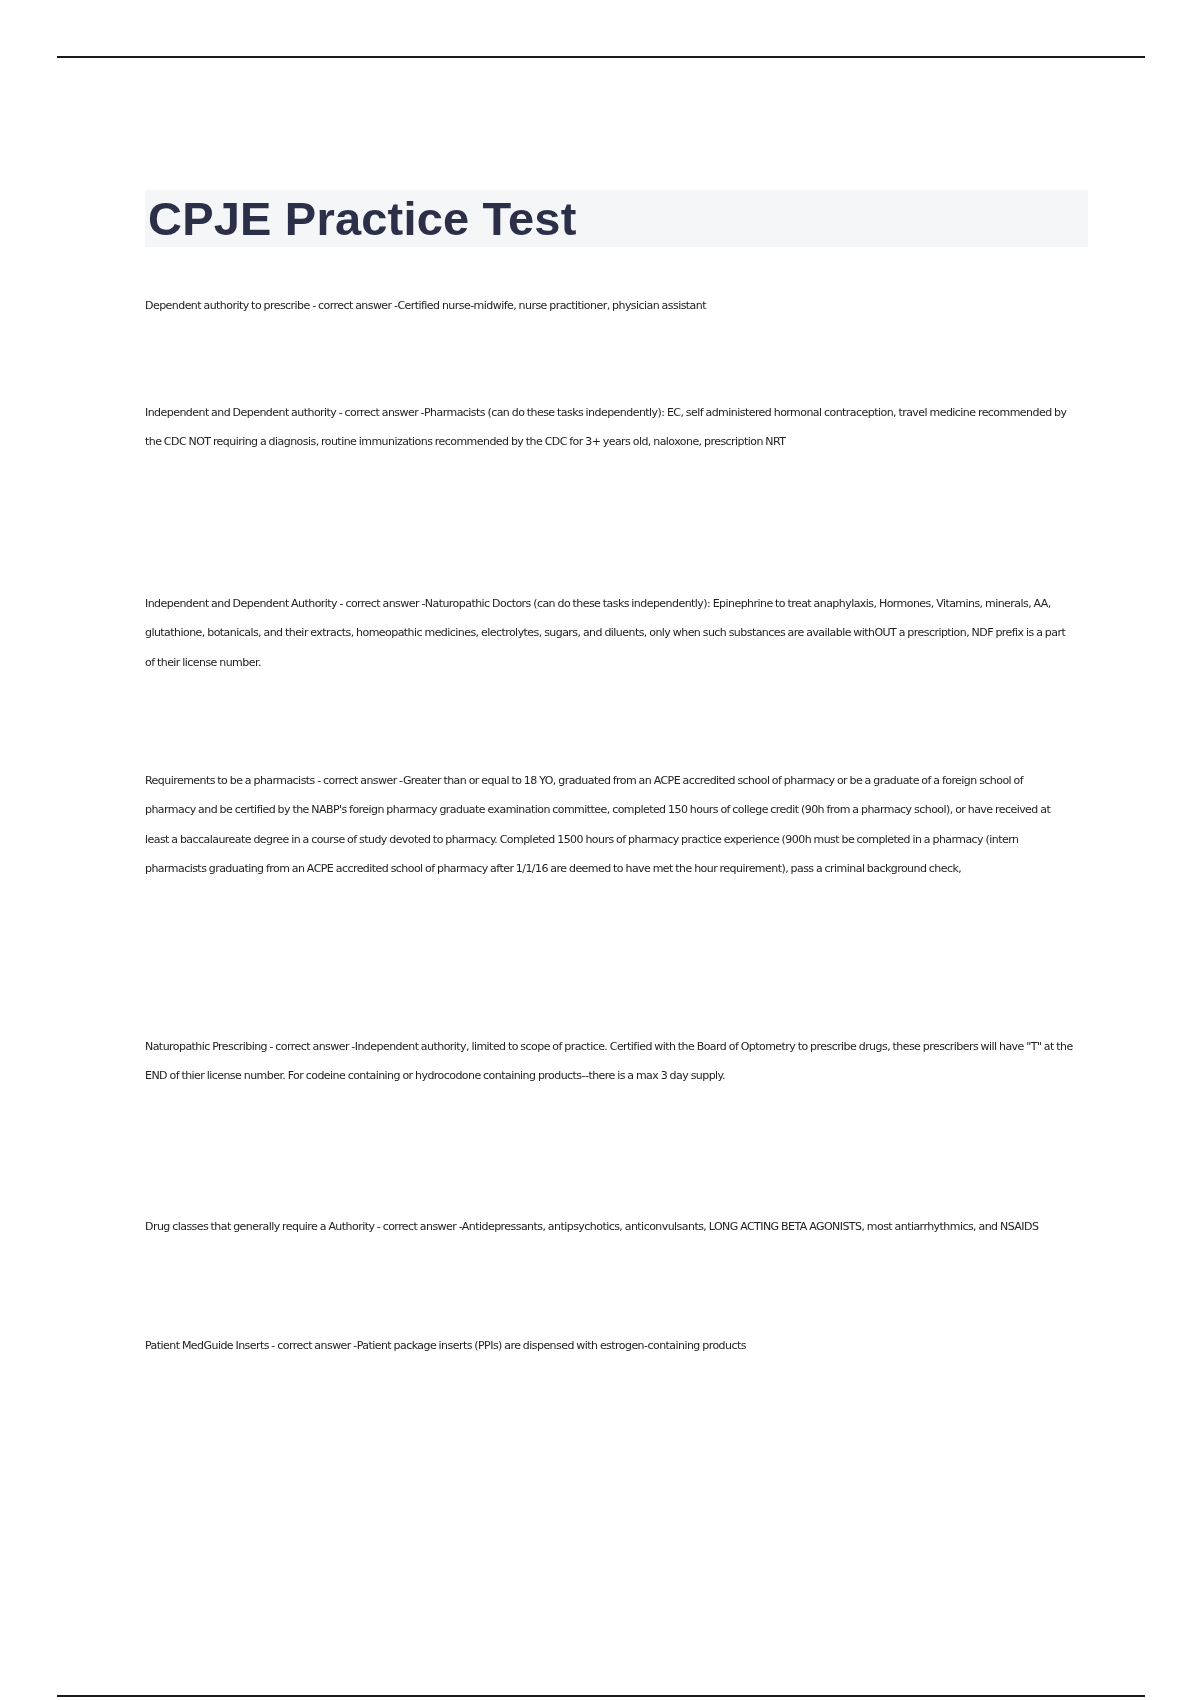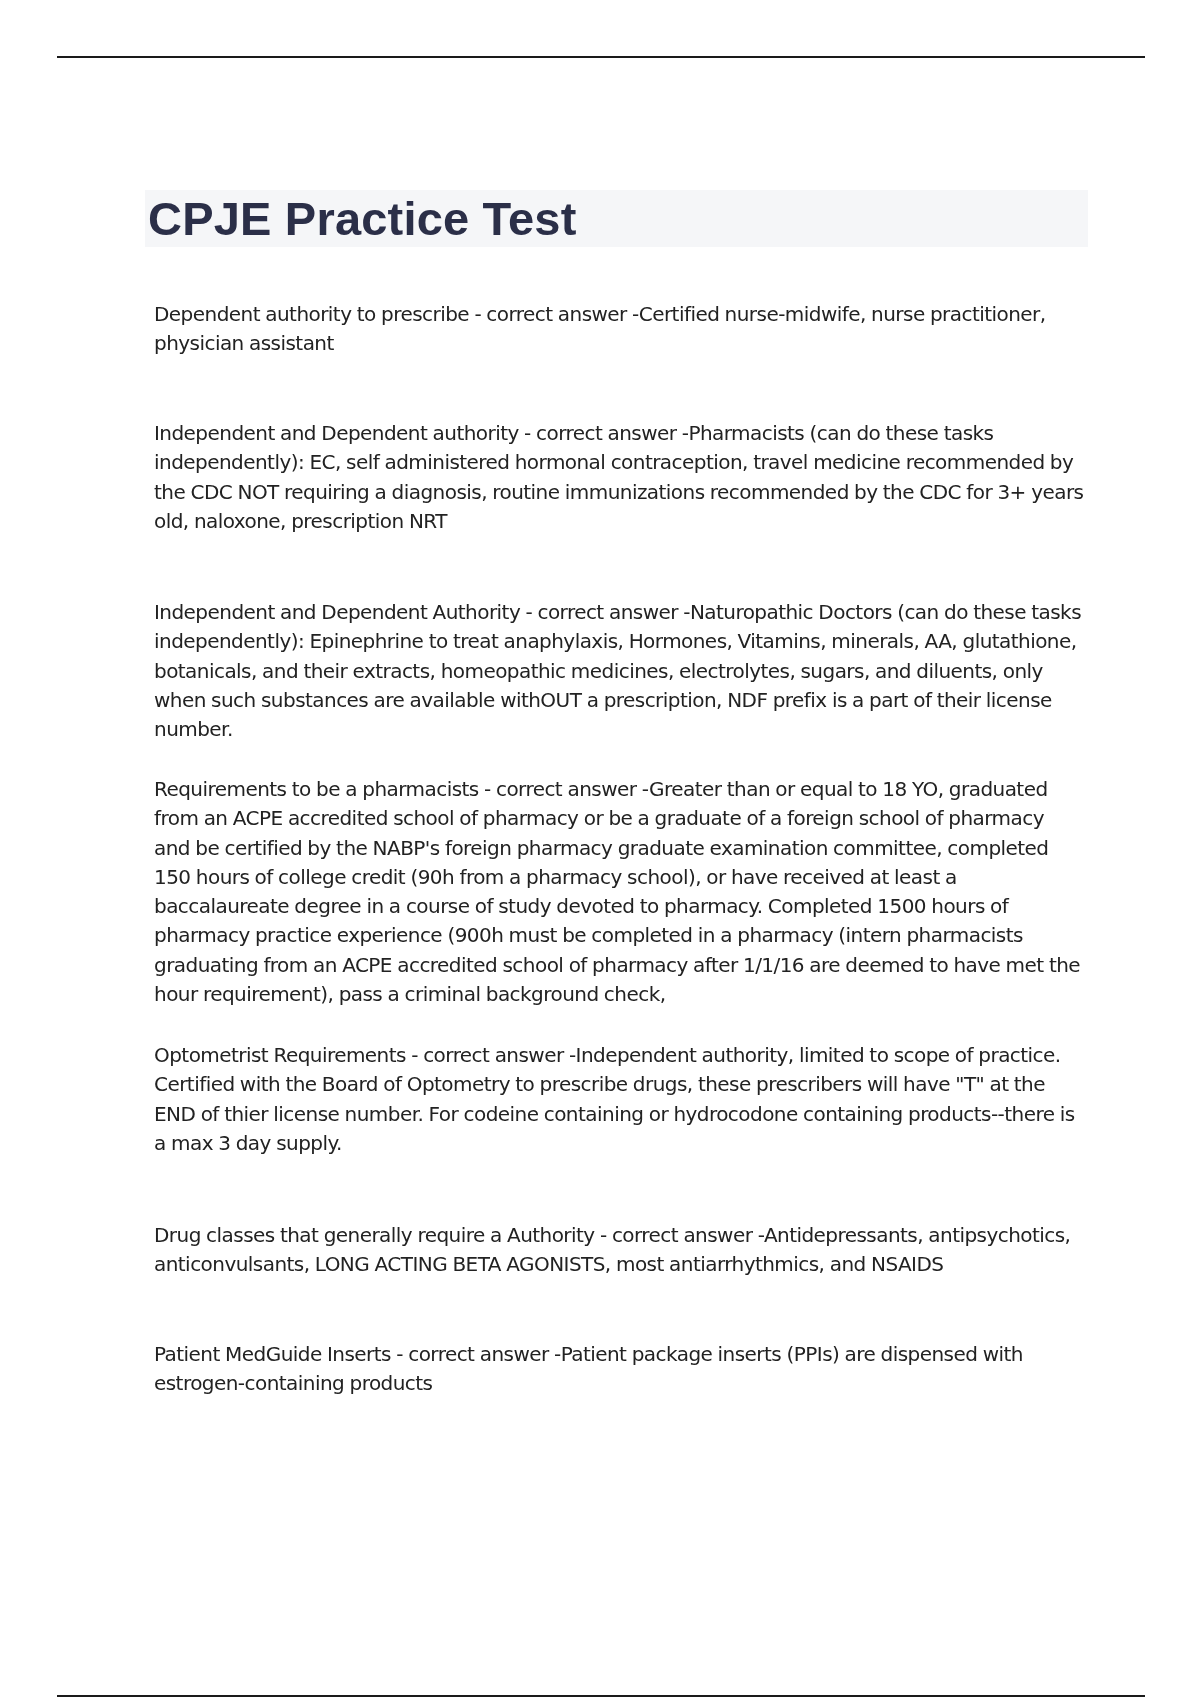--- a/index.html
+++ b/index.html
@@ -10,42 +10,42 @@
     .title-box {
       position: absolute; left: 145px; top: 190px; width: 943px; height: 57px;
       background: #f5f6f8;
     }
     .title {
       position: absolute; left: 3px; top: 3px; margin: 0;
       font-family: "Liberation Sans", sans-serif; font-weight: bold;
       font-size: 47px; line-height: 52px; color: #2b2f48; letter-spacing: 0.2px;
     }
     .qa {
-      position: absolute; left: 145px; width: 930px; margin: 9px;
-      font-family: "DejaVu Sans", sans-serif; font-size: 20px;
+      position: absolute; left: 145px; width: 930px; margin: 0;
+      font-family: "DejaVu Sans", sans-serif; font-size: 11px;
       line-height: 29.3px; color: #222222; letter-spacing: -0.55px;
       word-spacing: -0.5px;
     }
   </style>
 </head>
 <body>
 
 <div class="rule top"></div>
 
 <div class="title-box">
   <h1 class="title">CPJE Practice Test</h1>
 </div>
 
 <p class="qa" style="top:291px"><span>Dependent authority to prescribe</span><span> - correct answer -</span><span>Certified nurse-midwife, nurse practitioner, physician assistant</span></p>
 
-<p class="qa" style="top:410px"><span>Independent and Dependent authority</span><span> - correct answer -</span><span>Pharmacists (can do these tasks independently): EC, self administered hormonal contraception, travel medicine recommended by the CDC NOT requiring a diagnosis, routine immunizations recommended by the CDC for 3+ years old, naloxone, prescription NRT</span></p>
+<p class="qa" style="top:398px"><span>Independent and Dependent authority</span><span> - correct answer -</span><span>Pharmacists (can do these tasks independently): EC, self administered hormonal contraception, travel medicine recommended by the CDC NOT requiring a diagnosis, routine immunizations recommended by the CDC for 3+ years old, naloxone, prescription NRT</span></p>
 
 <p class="qa" style="top:589px"><span>Independent and Dependent Authority</span><span> - correct answer -</span><span>Naturopathic Doctors (can do these tasks independently): Epinephrine to treat anaphylaxis, Hormones, Vitamins, minerals, AA, glutathione, botanicals, and their extracts, homeopathic medicines, electrolytes, sugars, and diluents, only when such substances are available withOUT a prescription, NDF prefix is a part of their license number.</span></p>
 
 <p class="qa" style="top:766px"><span>Requirements to be a pharmacists</span><span> - correct answer -</span><span>Greater than or equal to 18 YO, graduated from an ACPE accredited school of pharmacy or be a graduate of a foreign school of pharmacy and be certified by the NABP's foreign pharmacy graduate examination committee, completed 150 hours of college credit (90h from a pharmacy school), or have received at least a baccalaureate degree in a course of study devoted to pharmacy. Completed 1500 hours of pharmacy practice experience (900h must be completed in a pharmacy (intern pharmacists graduating from an ACPE accredited school of pharmacy after 1/1/16 are deemed to have met the hour requirement), pass a criminal background check,</span></p>
 
-<p class="qa" style="top:1032px"><span>Optometrist Requirements</span><span> - correct answer -</span><span>Independent authority, limited to scope of practice. Certified with the Board of Optometry to prescribe drugs, these prescribers will have "T" at the END of thier license number. For codeine containing or hydrocodone containing products--there is a max 3 day supply.</span></p>
+<p class="qa" style="top:1032px"><span>Naturopathic Prescribing</span><span> - correct answer -</span><span>Independent authority, limited to scope of practice. Certified with the Board of Optometry to prescribe drugs, these prescribers will have "T" at the END of thier license number. For codeine containing or hydrocodone containing products--there is a max 3 day supply.</span></p>
 
 <p class="qa" style="top:1212px"><span>Drug classes that generally require a Authority</span><span> - correct answer -</span><span>Antidepressants, antipsychotics, anticonvulsants, LONG ACTING BETA AGONISTS, most antiarrhythmics, and NSAIDS</span></p>
 
 <p class="qa" style="top:1331px"><span>Patient MedGuide Inserts</span><span> - correct answer -</span><span>Patient package inserts (PPIs) are dispensed with estrogen-containing products</span></p>
 
 <div class="rule bottom"></div>
 
 </body></html>

